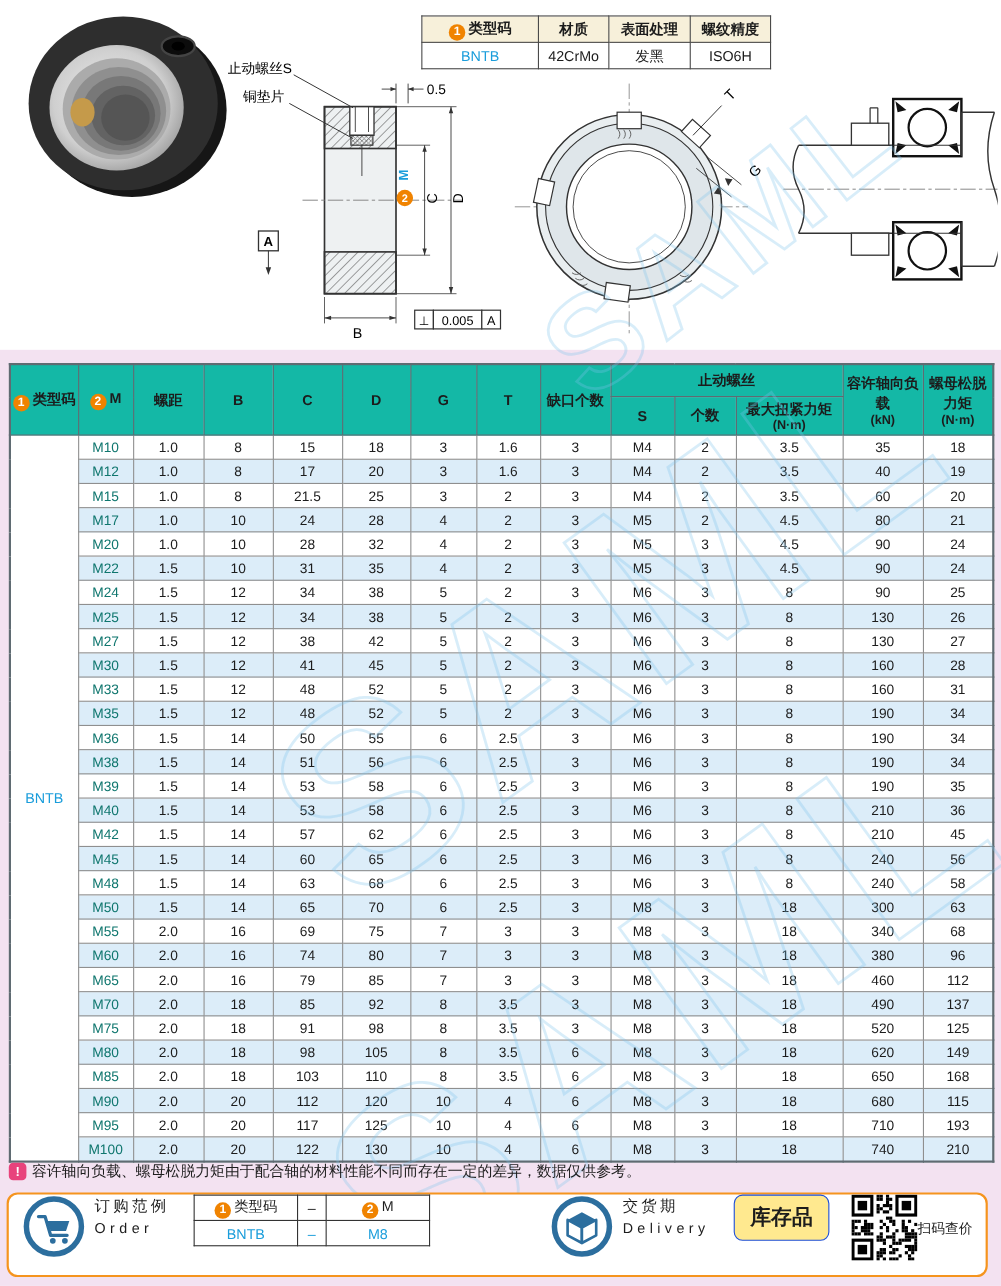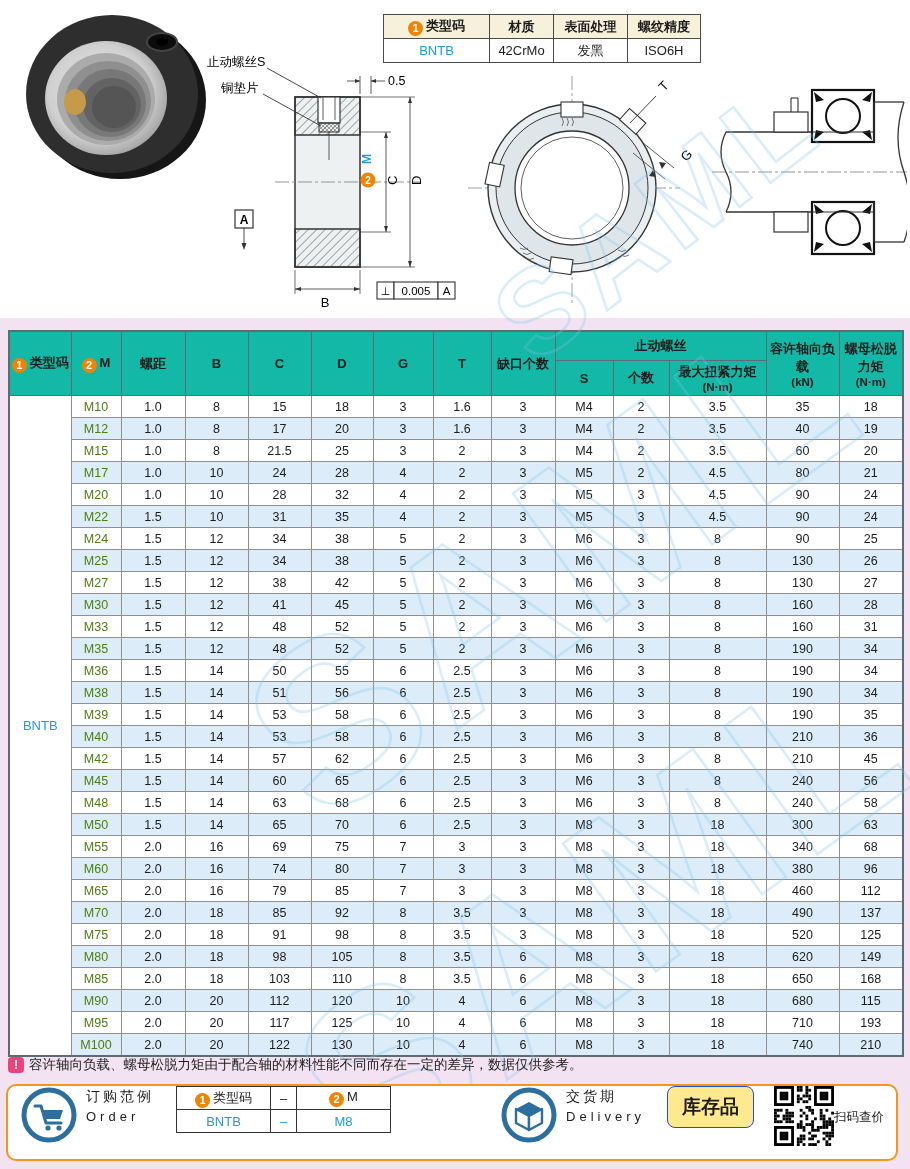--- a/index.html
+++ b/index.html
@@ -28,21 +28,21 @@
 
   
   .main-table{position:absolute;left:8px;top:330px;width:894px;border-collapse:collapse;
     table-layout:fixed;font-size:12.5px;background:#fff;border:2px solid #5f6b72;z-index:2;}
   .main-table th,.main-table td{border:1px solid #8f8f8f;text-align:center;padding:0;}
   .main-table thead th{background:#14b8a6;font-weight:bold;font-size:13px;border-color:#5f6b72;}
   .main-table thead tr:nth-child(1) th{height:28px;}
   .main-table thead tr:nth-child(2) th{height:34px;}
   .main-table tbody td{height:21px;}
   .main-table tbody tr.alt td{background:#dcedf9;}
-  .main-table td.m-col{color:#4d7c0f;}
+  .main-table td.m-col{color:#0f766e;}
   .main-table td.type-cell{background:#fff;color:#1a9ddb;font-size:13px;}
   .unit{display:block;font-size:11.5px;font-weight:bold;}
 
   
   .note-row{position:absolute;left:8px;top:1056px;display:flex;align-items:center;font-size:13.5px;z-index:7;}
   .note-icon{flex:0 0 16px;width:16px;height:16px;border-radius:4px;background:#e8437c;color:#fff;
     font-weight:bold;text-align:center;line-height:16px;margin-right:5px;font-size:12px;}
 
   
   .bottom-box{position:absolute;left:6px;top:1084px;width:892px;height:77px;background:#fff;

